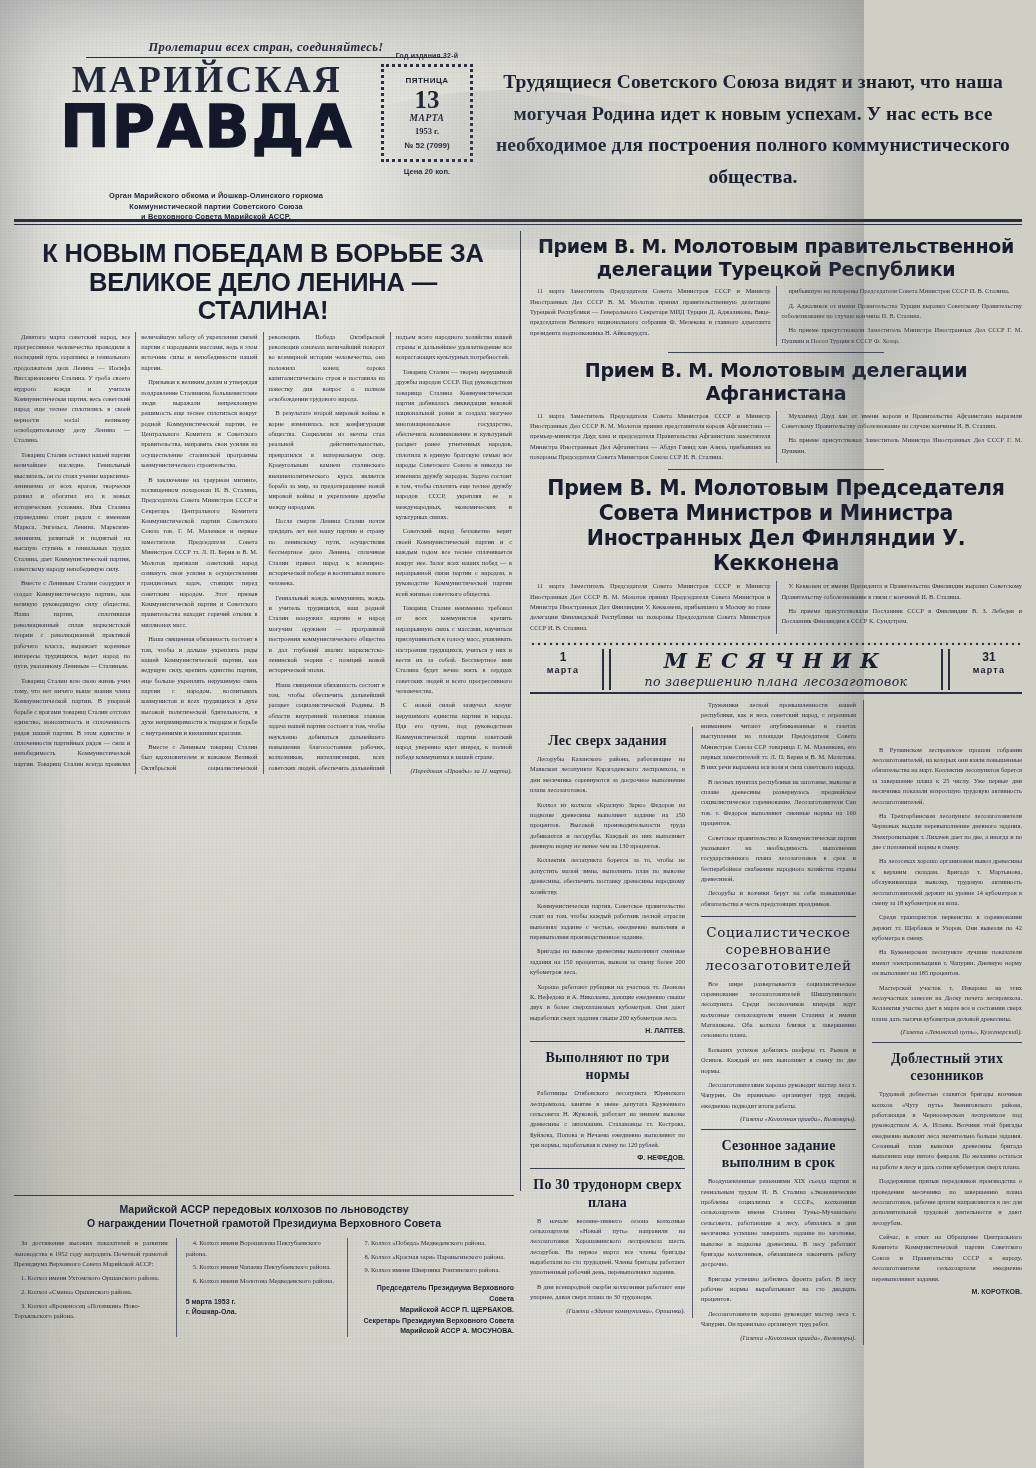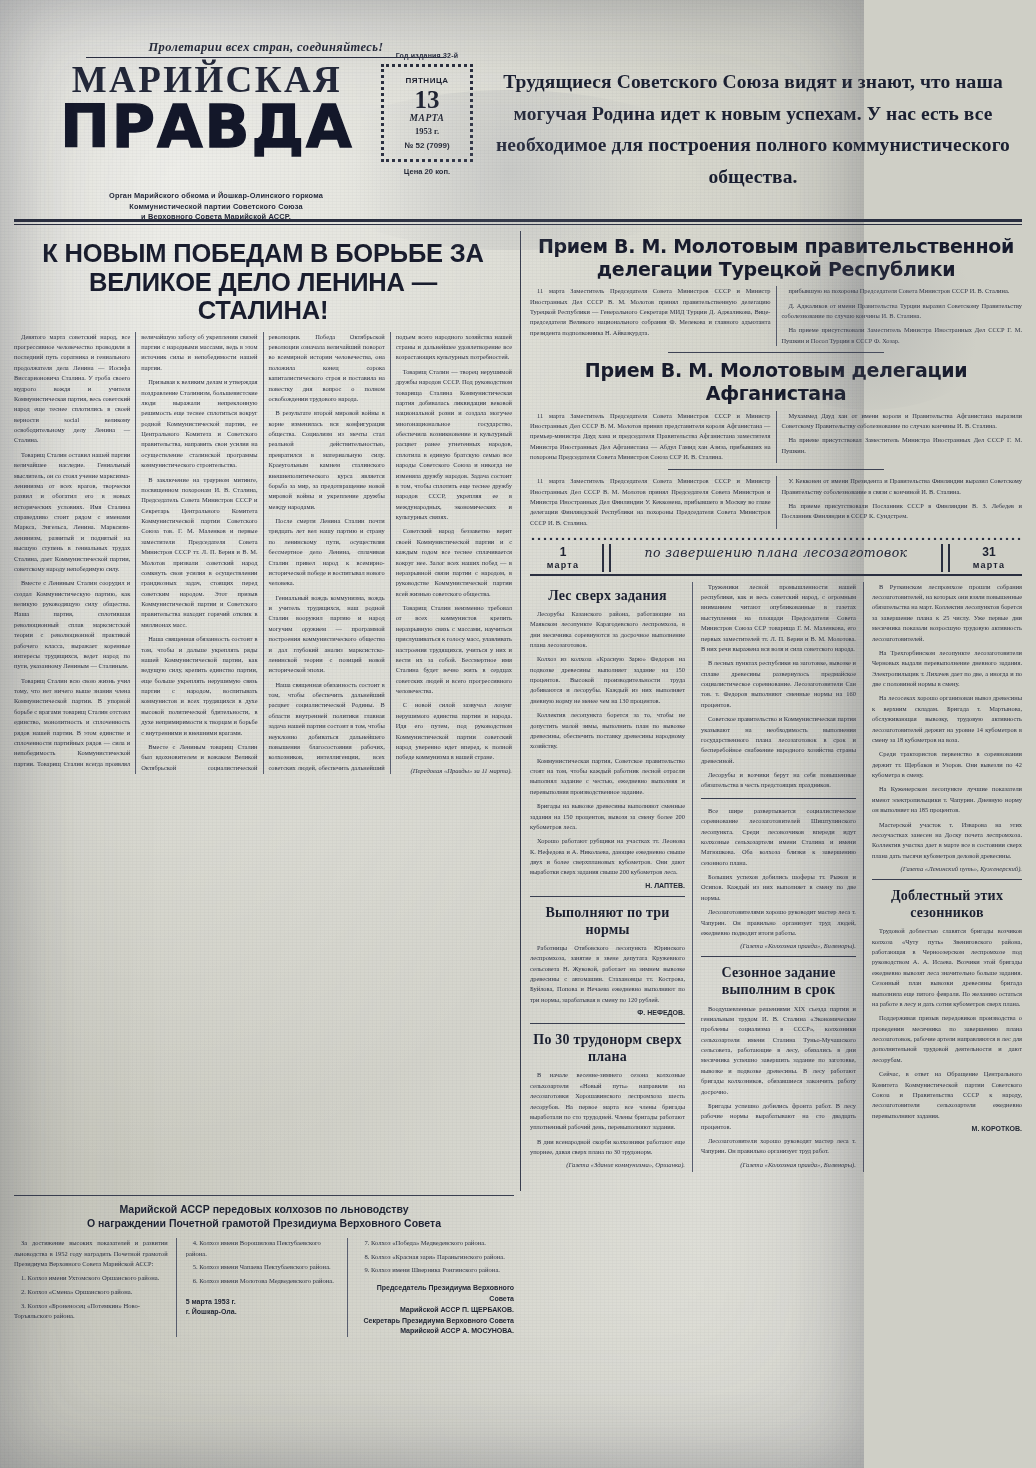--- a/index.html
+++ b/index.html
@@ -260,47 +260,49 @@
 
         <h2 class="hl">Прием В. М. Молотовым делегации Афганистана</h2>
         <div class="txtcols c2">
           <p class="b">11 марта Заместитель Председателя Совета Министров СССР и Министр Иностранных Дел СССР В. М. Молотов принял представителя короля Афганистана — премьер-министра Дауд хана и председателя Правительства Афганистана заместителя Министра Иностранных Дел Афганистана — Абдул Гамид хан Азиза, прибывших на похороны Председателя Совета Министров Союза ССР И. В. Сталина.</p>
           <p class="b">Мухаммед Дауд хан от имени короля и Правительства Афганистана выразили Советскому Правительству соболезнование по случаю кончины И. В. Сталина.</p>
           <p class="b">На приеме присутствовал Заместитель Министра Иностранных Дел СССР Г. М. Пушкин.</p>
         </div>
 
         <hr class="hr-s">
 
+        <h2 class="hl big">Прием В. М. Молотовым Председателя Совета Министров и Министра Иностранных Дел Финляндии У. Кекконена</h2>
         <div class="txtcols c2">
           <p class="b">11 марта Заместитель Председателя Совета Министров СССР и Министр Иностранных Дел СССР В. М. Молотов принял Председателя Совета Министров и Министра Иностранных Дел Финляндии У. Кекконена, прибывшего в Москву во главе делегации Финляндской Республики на похороны Председателя Совета Министров СССР И. В. Сталина.</p>
           <p class="b">У. Кекконен от имени Президента и Правительства Финляндии выразил Советскому Правительству соболезнование в связи с кончиной И. В. Сталина.</p>
           <p class="b">На приеме присутствовали Посланник СССР в Финляндии В. З. Лебедев и Посланник Финляндии в СССР К. Сундстрем.</p>
         </div>
 
         <div class="hr-wave"></div>
 
         <div class="mes-wrap">
           <div class="mes">
             <div class="mes-date">
               <div class="n">1</div>
               <div class="m">марта</div>
             </div>
             <div class="mes-bar"></div>
             <div class="mes-mid">
+              <div class="big">МЕСЯЧНИК</div>
               <div class="sm">по завершению плана лесозаготовок</div>
             </div>
             <div class="mes-bar"></div>
             <div class="mes-date">
               <div class="n">31</div>
               <div class="m">марта</div>
             </div>
           </div>
         </div>
 
-        <div style="display:flex;gap:8px;">
+        <div style="display:flex;gap:8px;align-items:center;">
           <div style="width:157px;border-right:1px solid #5a5f70;padding-right:7px;">
             <h3 class="sub">Лес сверх задания</h3>
             <p class="b">Лесорубы Казанского района, работающие на Маякском лесопункте Карагодевского леспромхоза, в дни месячника соревнуются за досрочное выполнение плана лесозаготовок.</p>
             <p class="b">Колхоз из колхоза «Красную Зарю» Федоров на подвозке древесины выполняет задание на 150 процентов. Высокой производительности труда добиваются и лесорубы. Каждый из них выполняет дневную норму не менее чем на 130 процентов.</p>
             <p class="b">Коллектив лесопункта борется за то, чтобы не допустить малой зимы, выполнить план по вывозке древесины, обеспечить поставку древесины народному хозяйству.</p>
             <p class="b">Коммунистическая партия, Советское правительство стоят на том, чтобы каждый работник лесной отрасли выполнял задание с честью, ежедневно выполняя и перевыполняя производственное задание.</p>
             <p class="b">Бригады на вывозке древесины выполняют сменные задания на 150 процентов, вывозя за смену более 200 кубометров леса.</p>
             <p class="b">Хорошо работают рубщики на участках тт. Леонова К. Нефедова и А. Николаева, дающие ежедневно свыше двух и более сверхплановых кубометров. Они дают выработки сверх задания свыше 200 кубометров леса.</p>
             <p class="sig">Н. ЛАПТЕВ.</p>
 
@@ -316,20 +318,21 @@
             <p class="src">(Газета «Здание коммунизма», Оршанка).</p>
           </div>
 
           <div style="width:157px;border-right:1px solid #5a5f70;padding-right:7px;">
             <p class="b">Труженики лесной промышленности нашей республики, как и весь советский народ, с огромным вниманием читают опубликованные в газетах выступления на площади Председателя Совета Министров Союза ССР товарища Г. М. Маленкова, его первых заместителей тт. Л. П. Берия и В. М. Молотова. В них речи выражена вся воля и сила советского народа.</p>
             <p class="b">В лесных пунктах республики на заготовке, вывозке и сплаве древесины развернулось предмайское социалистическое соревнование. Лесозаготовители Сан тов. т. Федоров выполняют сменные нормы на 160 процентов.</p>
             <p class="b">Советское правительство и Коммунистическая партия указывают на необходимость выполнения государственного плана лесозаготовок в срок и бесперебойное снабжение народного хозяйства страны древесиной.</p>
             <p class="b">Лесорубы и возчики берут на себя повышенные обязательства в честь предстоящих праздников.</p>
 
             <hr class="hr-full">
+            <h3 class="sub fancy">Социалистическое соревнование лесозаготовителей</h3>
             <p class="b">Все шире развертывается социалистическое соревнование лесозаготовителей Шиштулинского лесопункта. Среди лесовозчиков впереди идут колхозные сельхозартели имени Сталина и имени Матюшкова. Оба колхоза близки к завершению сезонного плана.</p>
             <p class="b">Больших успехов добились шоферы тт. Рыжов и Осипов. Каждый из них выполняет в смену по две нормы.</p>
             <p class="b">Лесозаготовителями хорошо руководит мастер леса т. Чапурин. Он правильно организует труд людей, ежедневно подводит итоги работы.</p>
             <p class="src">(Газета «Колхозная правда», Биляморы).</p>
 
             <hr class="hr-full">
             <h3 class="sub">Сезонное задание выполним в срок</h3>
             <p class="b">Воодушевленные решениями XIX съезда партии и гениальным трудом И. В. Сталина «Экономические проблемы социализма в СССР», колхозники сельхозартели имени Сталина Туньо-Мучашского сельсовета, работающие в лесу, обязались в дни месячника успешно завершить задание по заготовке, вывозке и подвозке древесины. В лесу работают бригады колхозников, обязавшиеся закончить работу досрочно.</p>
             <p class="b">Бригады успешно добились фронта работ. В лесу рабочие нормы вырабатывают на сто двадцать процентов.</p>
             <p class="b">Лесозаготовители хорошо руководят мастер леса т. Чапурин. Он правильно организует труд работ.</p>

